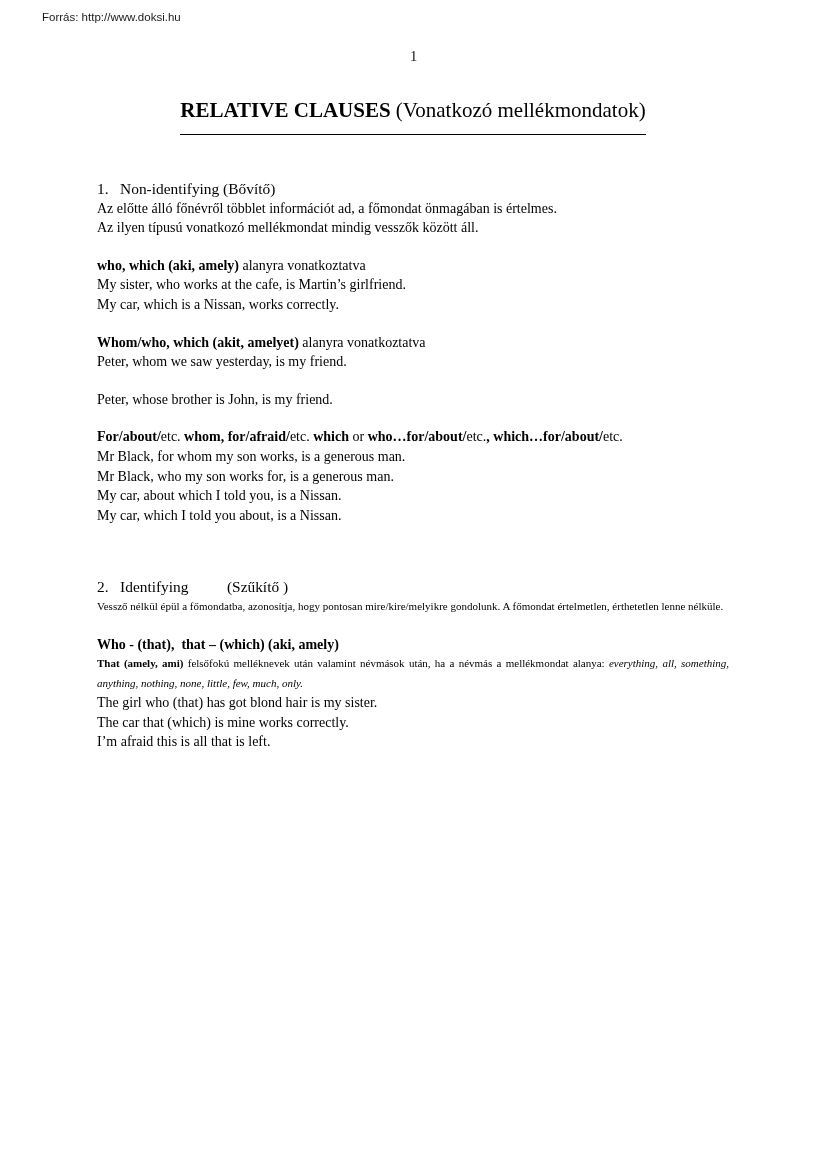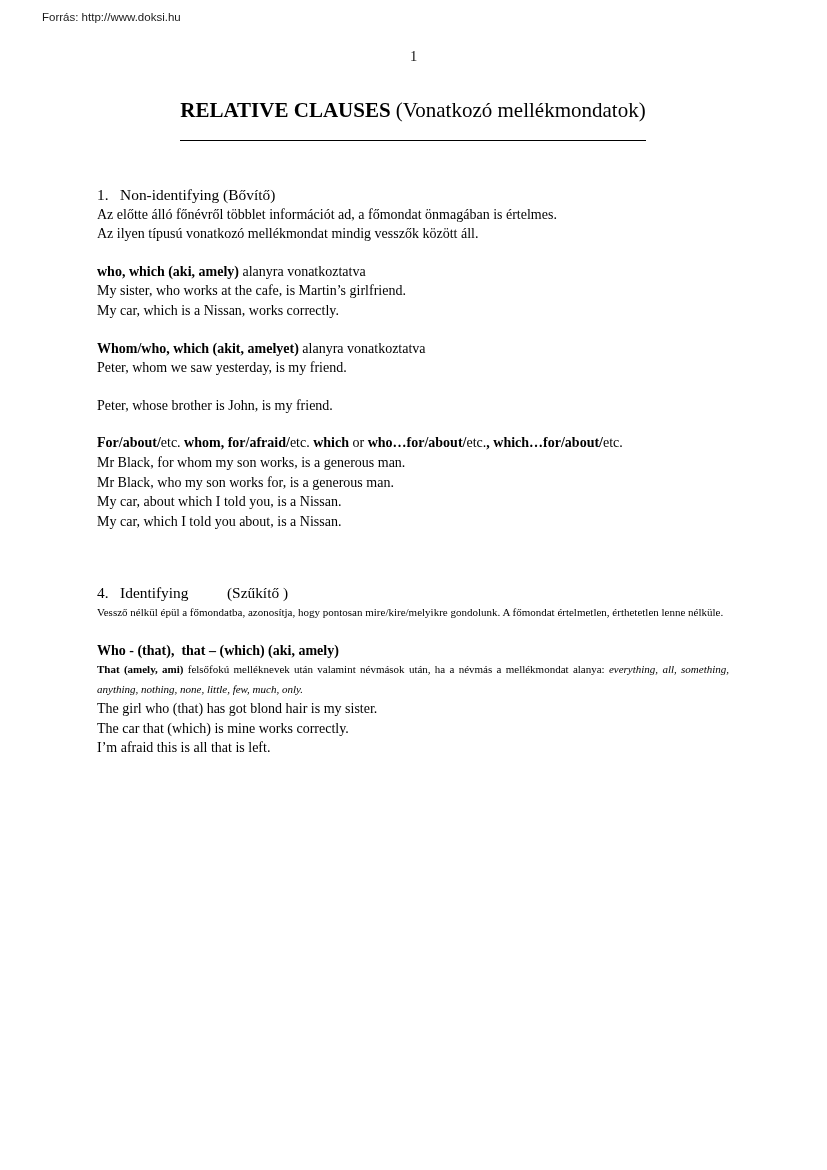--- a/index.html
+++ b/index.html
@@ -56,21 +56,21 @@
     margin: 0 0 0 0;
     text-align: center;
     font-size: 21px;
     line-height: 28px;
     font-weight: normal;
     white-space: nowrap;
   }
   .doc-title .title-underline {
     display: inline-block;
     border-bottom: 1.6px solid #000;
-    padding-bottom: 16px;
+    padding-bottom: 10px;
   }
   .doc-title .title-main {
     font-weight: bold;
   }
   .doc-title .title-sub {
     font-weight: normal;
   }
 
   .block {
     margin: 0;
@@ -154,21 +154,21 @@
         <p class="line">Mr Black, who my son works for, is a generous man.</p>
         <p class="line">My car, about which I told you, is a Nissan.</p>
         <p class="line">My car, which I told you about, is a Nissan.</p>
       </div>
     </div>
 
     <div class="spacer-xl"></div>
     <div class="spacer-sm"></div>
 
     <div class="block">
-      <p class="heading-num">4.   Identifying          (Szűkítő )</p>
+      <p class="heading-num">2.   Identifying          (Szűkítő )</p>
       <p class="para">Vessző nélkül épül a főmondatba, azonosítja, hogy pontosan mire/kire/melyikre gondolunk. A főmondat értelmetlen, érthetetlen lenne nélküle.</p>
 
       <div class="spacer-md"></div>
 
       <div class="block">
         <p class="line b">Who - (that),  that – (which) (aki, amely)</p>
         <p class="para"><span class="b">That (amely, ami)</span><span> felsőfokú melléknevek után valamint névmások után, ha a névmás a mellékmondat alanya: </span><span class="i">everything, all, something, anything, nothing, none, little, few, much, only.</span></p>
         <p class="line">The girl who (that) has got blond hair is my sister.</p>
         <p class="line">The car that (which) is mine works correctly.</p>
         <p class="line">I’m afraid this is all that is left.</p>

